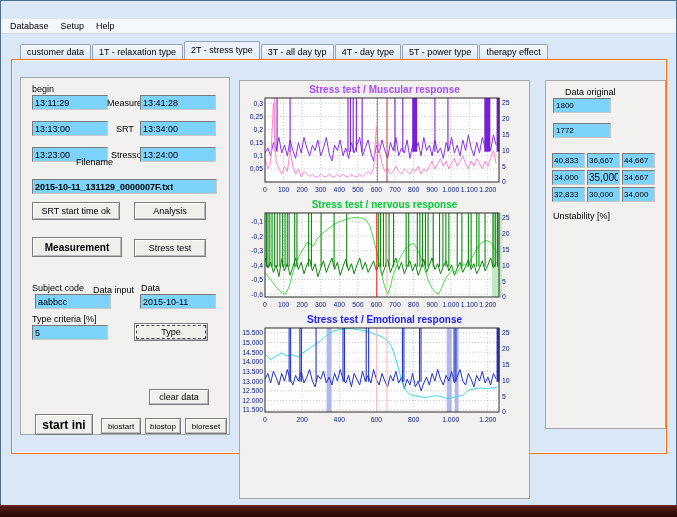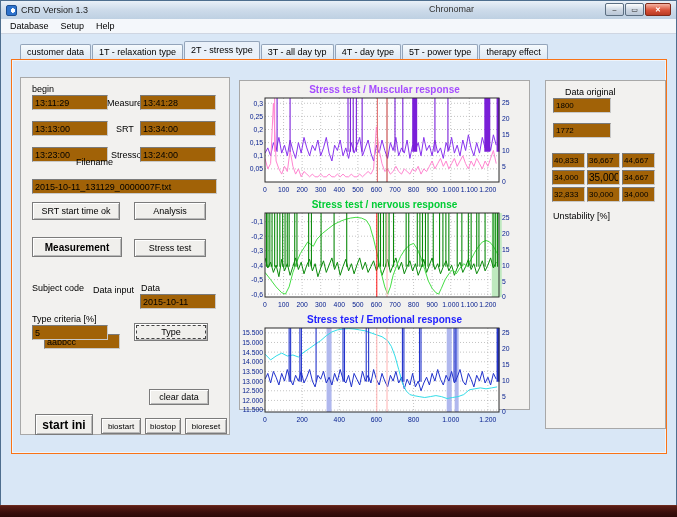--- a/index.html
+++ b/index.html
@@ -17,45 +17,35 @@
   .menubar{position:absolute;top:18px;left:0;right:0;height:15px;background:#f4f7fb;border-bottom:1px solid #cfd6e2;display:flex;align-items:center;font-size:9px;padding-left:5px;box-sizing:border-box;}
   .menu-item{padding:1px 8px 1px 4px;color:#000;}
   
   .client{position:absolute;top:33px;left:2px;right:2px;bottom:2px;background:#d9e7f6;}
   .tabstrip{position:absolute;top:6px;left:17px;height:19px;display:flex;align-items:flex-end;font-size:9px;z-index:3;}
   .tab{height:14px;line-height:14px;padding:0 6px;background:linear-gradient(#f6fafd,#dde8f3);border:1px solid #93a4ba;border-bottom:none;border-radius:2px 2px 0 0;margin-right:1px;color:#000;}
   .tab.active{height:17px;line-height:17px;background:#eaf1fa;position:relative;z-index:4;}
   .tabpage{position:absolute;top:25px;left:8px;right:7px;height:393px;background:#d9e7f6;border:1px solid #f97316;box-shadow:inset 0 0 0 1px #eef4fb;}
   .panel{position:absolute;background:#f2f1ef;border:1px solid #a8a8a8;box-sizing:border-box;}
   #panel-left{left:8px;top:17px;width:210px;height:358px;}
-  #panel-charts{left:227px;top:20px;width:291px;height:330px;}
+  #panel-charts{left:227px;top:20px;width:291px;height:419px;}
   #panel-right{left:533px;top:20px;width:121px;height:349px;}
   .lbl{position:absolute;font-size:9px;color:#000;white-space:nowrap;}
-  .inp{position:absolute;height:13px;font-size:9px;padding:0 2px;background:#a16207;border:1px solid #7a7a7a;border-bottom-color:#c8c8c8;border-right-color:#c8c8c8;box-sizing:content-box;font-family:"Liberation Sans",sans-serif;color:#000;}
+  .inp{position:absolute;height:13px;font-size:9px;padding:0 2px;background:#7dd3fc;border:1px solid #7a7a7a;border-bottom-color:#c8c8c8;border-right-color:#c8c8c8;box-sizing:content-box;font-family:"Liberation Sans",sans-serif;color:#000;}
   .btn{position:absolute;font-size:9px;background:#f0efec;border:1px solid #7b7b7b;box-shadow:inset 1px 1px 0 #ffffff,inset -1px -1px 0 #b9b9b9;text-align:center;color:#000;box-sizing:border-box;padding:0;font-family:"Liberation Sans",sans-serif;}
   .btn.bold{font-weight:bold;}
   .btn.focus{outline:1px dashed #444;outline-offset:-3px;}
   .chart-title{position:absolute;width:100%;text-align:center;font-size:10px;font-weight:bold;}
   .chart-svg{position:absolute;left:1px;}
   .taskbar{position:absolute;left:0;bottom:0;width:677px;height:11px;background:linear-gradient(#5a1d15,#3a0f0c 60%,#2c0a08);border-top:1px solid #6b2a1e;}
 </style>
 </head>
 <body>
 
 <div class="window">
-  <div class="titlebar">
-    <span class="appicon"></span>
-    <span class="title-text">CRD  Version 1.3</span>
-    <span class="overlay-title">Chronomar</span>
-    <span class="winbtns">
-      <span class="winbtn">–</span>
-      <span class="winbtn">▭</span>
-      <span class="winbtn close">✕</span>
-    </span>
-  </div>
 
   <div class="menubar">
     <span class="menu-item">Database</span>
     <span class="menu-item">Setup</span>
     <span class="menu-item">Help</span>
   </div>
 
   <div class="client">
     <div class="tabstrip">
       <div class="tab">customer data</div>
@@ -79,32 +69,32 @@
 
         <input class="inp" style="left: 11px; top: 43px; width: 70px;" value="13:13:00">
         <span class="lbl" style="left:95px;top:46px;">SRT</span>
         <input class="inp" style="left: 119px; top: 43px; width: 70px;" value="13:34:00">
 
         <input class="inp" style="left: 11px; top: 69px; width: 70px;" value="13:23:00">
         <span class="lbl" style="left:90px;top:72px;">Stressor</span>
         <input class="inp" style="left: 119px; top: 69px; width: 70px;" value="13:24:00">
 
         <span class="lbl" style="left:11px;top:79px;padding-left:44px;">Filename</span>
-        <input class="inp" style="left: 11px; top: 101px; width: 179px;" value="2015-10-11_131129_0000007F.txt">
+        <input class="inp" style="left: 11px; top: 101px; width: 179px; font-weight: bold;" value="2015-10-11_131129_0000007F.txt">
 
         <button class="btn" style="left:11px;top:124px;width:88px;height:18px;">SRT start time ok</button>
         <button class="btn" style="left:113px;top:124px;width:72px;height:18px;">Analysis</button>
 
         <button class="btn bold" style="left:11px;top:159px;width:90px;height:20px;font-size:10px;">Measurement</button>
         <button class="btn" style="left:113px;top:161px;width:72px;height:18px;">Stress test</button>
 
         <span class="lbl" style="left:72px;top:207px;">Data input</span>
         <span class="lbl" style="left:11px;top:205px;">Subject code</span>
         <span class="lbl" style="left:120px;top:205px;">Data</span>
-        <input class="inp" style="left: 23px; top: 216px; width: 70px; margin-top: 40px;" value="aabbcc">
+        <input class="inp" style="left: 14px; top: 216px; width: 70px;" value="aabbcc">
         <input class="inp" style="left: 119px; top: 216px; width: 70px;" value="2015-10-11">
 
         <span class="lbl" style="left:11px;top:236px;">Type criteria [%]</span>
         <input class="inp" style="left: 11px; top: 247px; width: 70px;" value="5">
         <button class="btn focus" style="left:113px;top:245px;width:74px;height:18px;">Type</button>
 
         <button class="btn" style="left:128px;top:311px;width:60px;height:16px;">clear data</button>
 
         <button class="btn bold" style="left:14px;top:336px;width:58px;height:21px;font-size:12px;">start ini</button>
         <button class="btn" style="left:80px;top:340px;width:40px;height:16px;font-size:8px;">biostart</button>

